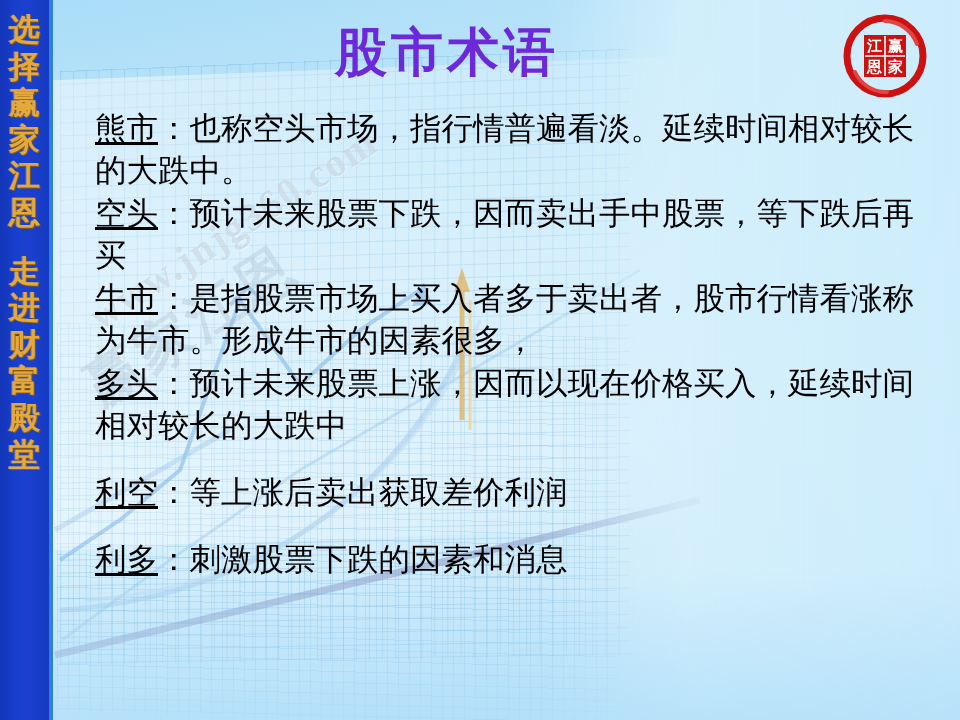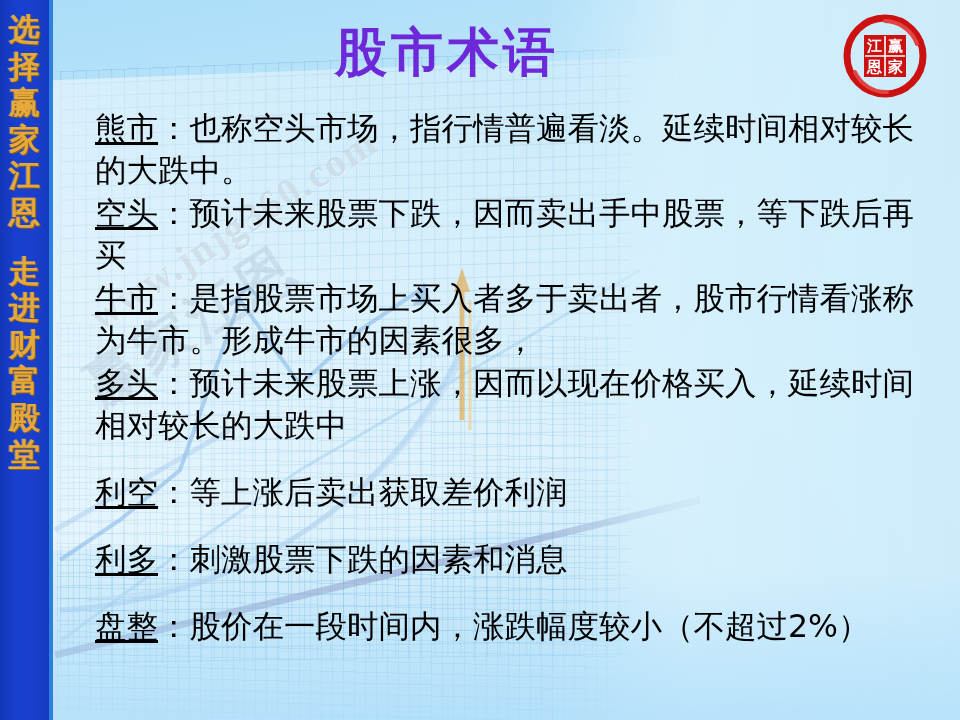--- a/index.html
+++ b/index.html
@@ -286,18 +286,15 @@
     </p>
 
     <p class="entry spaced">
       <span class="term">利空</span><span>：</span><span>等上涨后卖出获取差价利润</span>
     </p>
 
     <p class="entry spaced">
       <span class="term">利多</span><span>：</span><span>刺激股票下跌的因素和消息</span>
     </p>
 
-    <p class="entry spaced">
-      <span class="term">盘整</span><span>：</span><span>股价在一段时间内，涨跌幅度较小（不超过2%）</span>
-    </p>
 
   </div>
 </div>
 
 </body></html>

